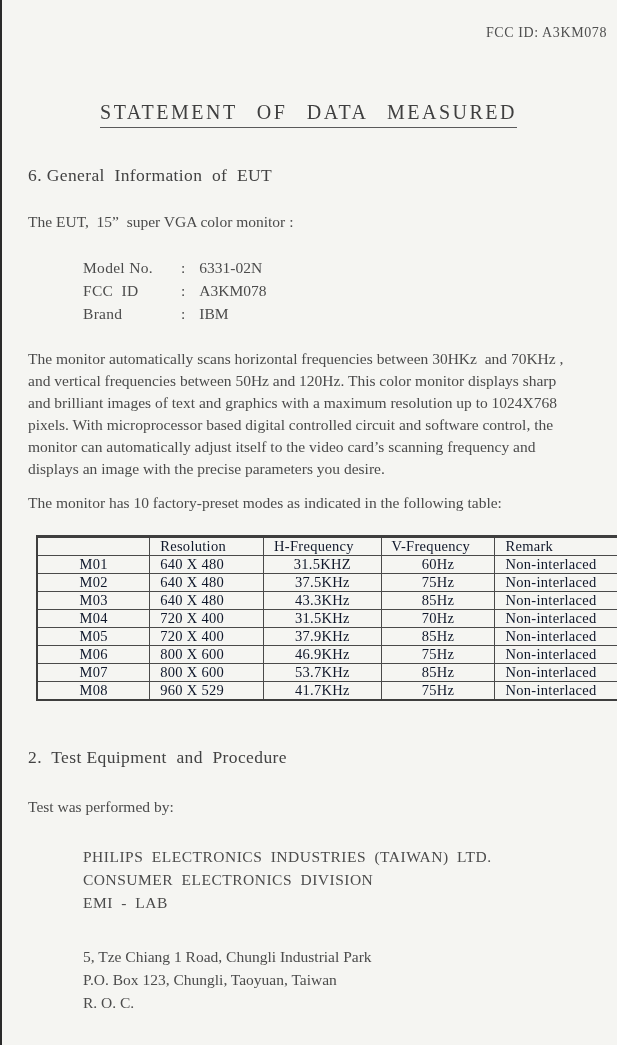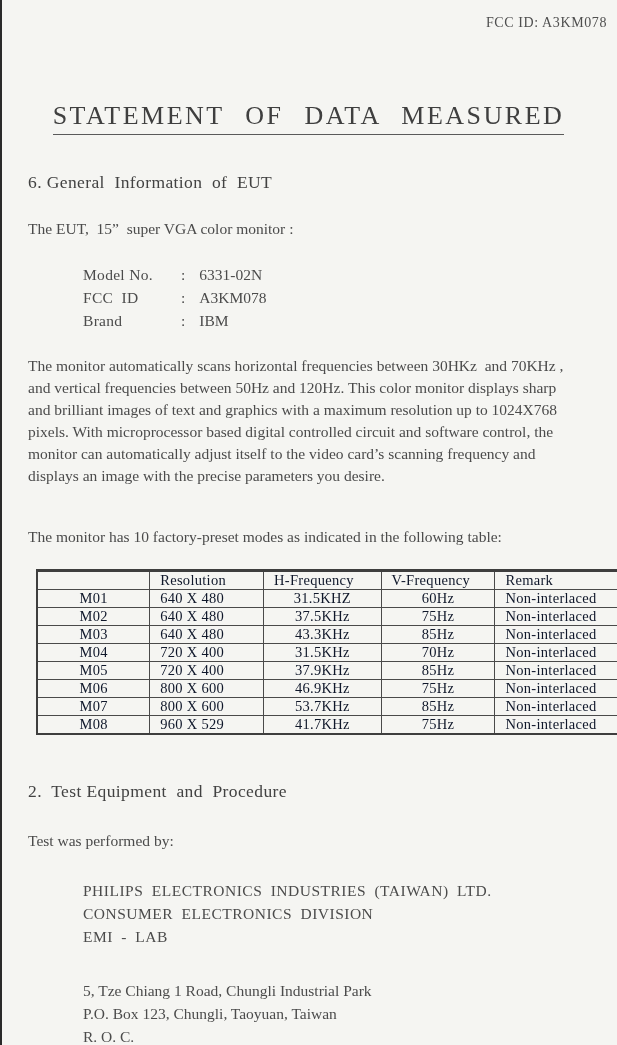--- a/index.html
+++ b/index.html
@@ -21,34 +21,34 @@
   .scan-edge {
     position: absolute;
     left: 0;
     top: 0;
     width: 2px;
     height: 100%;
     background: #2a2a2a;
   }
   .fcc-header {
     position: absolute;
-    top: 15px;
+    top: 25px;
     right: 10px;
     font-size: 14px;
     letter-spacing: 0.6px;
     color: #4f4f4f;
   }
   .title-wrap {
     margin-top: 101px;
     text-align: center;
   }
   .title {
     display: inline-block;
     margin: 0;
-    font-size: 26px;
+    font-size: 20px;
     font-weight: normal;
     letter-spacing: 2.5px;
     word-spacing: 12px;
     color: #3f3f3f;
     border-bottom: 1.5px solid #5a5a5a;
     padding-bottom: 3px;
   }
   .content {
     padding-left: 28px;
     padding-right: 28px;
@@ -78,21 +78,21 @@
     line-height: 23px;
     white-space: pre;
   }
   .spec-label {
     display: inline-block;
     width: 98px;
     letter-spacing: 0.3px;
   }
   .spec-value { margin-left: 14px; }
   .paragraph { margin-top: 23px; }
-  .table-intro { margin-top: 39px; }
+  .table-intro { margin-top: 12px; }
   .preset-table {
     margin: 21px 0 0 8px;
     border-collapse: collapse;
     width: 600px;
     font-size: 14.5px;
     color: #0f172a;
     border: 2px solid #3e3e3e;
     border-top-width: 3px;
   }
   .preset-table th, .preset-table td {

